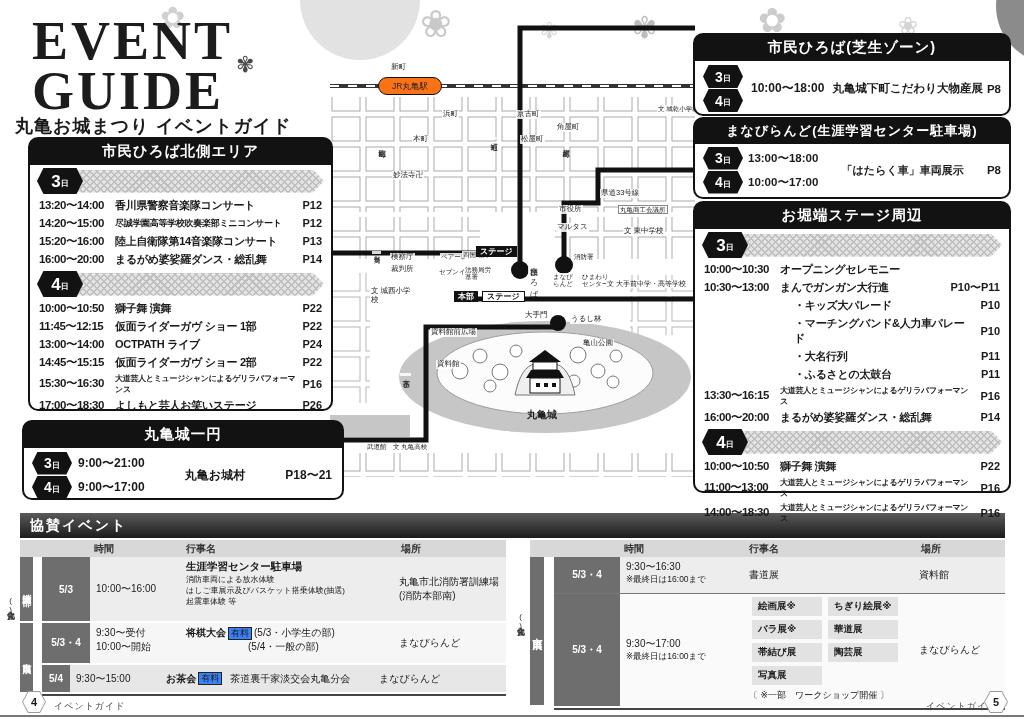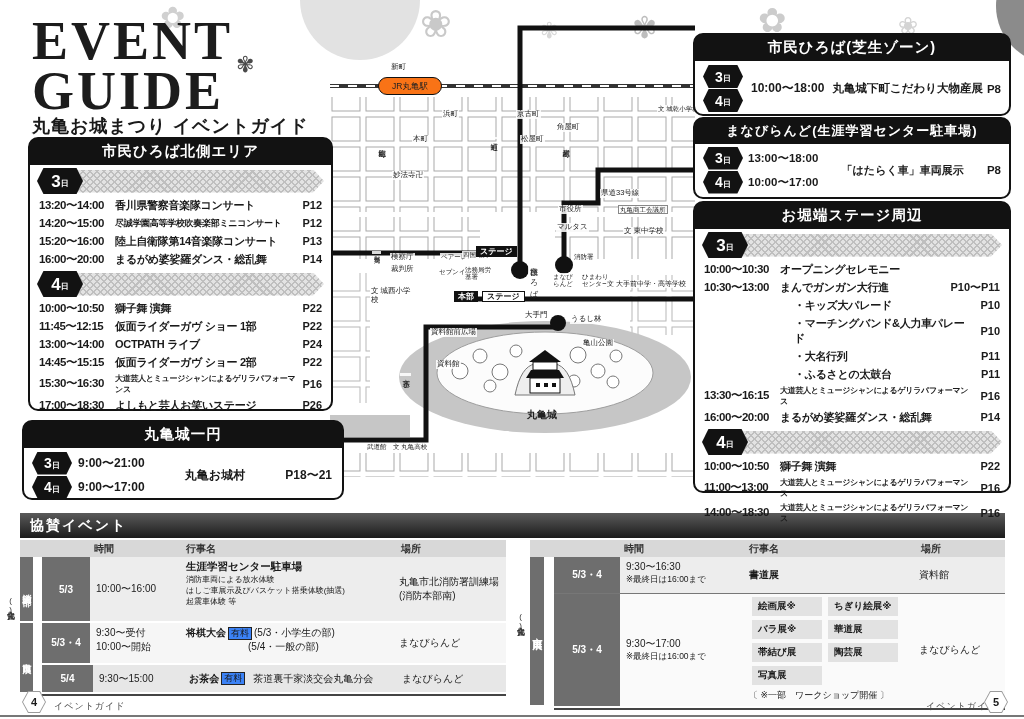--- a/index.html
+++ b/index.html
@@ -87,21 +87,21 @@
 <span class="deco" style="left:758px;top:0px;font-size:34px;color:#cccccc;">✿</span>
 <span class="deco" style="left:898px;top:12px;font-size:24px;color:#d4d4d4;">❀</span>
 <span class="deco" style="left:540px;top:18px;font-size:22px;color:#d8d8d8;">✾</span>
 <span class="deco" style="left:160px;top:0px;font-size:30px;color:#d0d0d0;">✿</span>
 <span class="deco" style="left:236px;top:52px;font-size:22px;color:#4a4a4a;">✾</span>
 
 <div class="abs title" style="left:32px;top:16px;">
   <div>EVENT</div>
   <div>GUIDE</div>
 </div>
-<div class="abs subtitle" style="left:32px;top:114px;">丸亀お城まつり イベントガイド</div>
+<div class="abs subtitle" style="left:15px;top:114px;">丸亀お城まつり イベントガイド</div>
 
 <div id="map">
   <svg width="365" height="452" viewBox="0 0 365 452" style="position:absolute;left:0;top:0;">
     <defs>
       <pattern id="blk" width="34" height="30" patternUnits="userSpaceOnUse">
         <rect x="2" y="2" width="28" height="24" fill="#ffffff" stroke="#9a9a9a" stroke-width="1"></rect>
       </pattern>
     </defs>
 
     <rect x="0" y="72" width="365" height="115" fill="url(#blk)" opacity="0.85"></rect>
@@ -457,21 +457,21 @@
               <span>(5/3・小学生の部)</span>
             </div>
           <div style="padding-left:62px;">(5/4・一般の部)</div>
         </div>
         <div class="cell" style="flex:1;display:flex;align-items:center;">
             <span>まなびらんど</span>
           </div>
       </div>
 
       <div class="srow2" style="height:27px;background:#e7e7e7;">
-        <div class="dcell" style="width:51px;flex:none;margin-right:2px;">5/4</div>
+        <div class="dcell" style="width:28px;flex:none;margin-right:2px;">5/4</div>
         <div class="cell" style="width:90px;flex:none;display:flex;align-items:center;">
             <span>9:30〜15:00</span>
           </div>
         <div class="cell" style="width:213px;flex:none;display:flex;align-items:center;text-align:right;">
           <span style="font-weight:bold;">お茶会</span>
           <span class="fee">有料</span>
           <span style="margin-left:6px;">茶道裏千家淡交会丸亀分会</span>
         </div>
         <div class="cell" style="flex:1;display:flex;align-items:center;">
             <span>まなびらんど</span>
@@ -496,21 +496,21 @@
     </div>
     <div style="flex:1;margin-left:2px;">
 
       <div class="srow2" style="height:36px;background:#ededed;border-bottom:1px solid #777;">
         <div class="dcell" style="width:66px;flex:none;margin-right:2px;">5/3・4</div>
         <div class="cell" style="width:123px;flex:none;">
           <div>9:30〜16:30</div>
           <div style="font-size:8.5px;">※最終日は16:00まで</div>
         </div>
         <div class="cell" style="width:170px;flex:none;display:flex;align-items:center;">
-            <span style="font-weight:bold;">書道展</span>
+            <span style="font-weight:normal;">書道展</span>
           </div>
         <div class="cell" style="flex:1;display:flex;align-items:center;">
             <span>資料館</span>
           </div>
       </div>
 
       <div class="srow2" style="height:112px;background:#fafafa;">
         <div class="dcell" style="width:66px;flex:none;margin-right:2px;">5/3・4</div>
         <div class="cell" style="width:123px;flex:none;display:flex;flex-direction:column;justify-content:center;">
           <div>9:30〜17:00</div>

